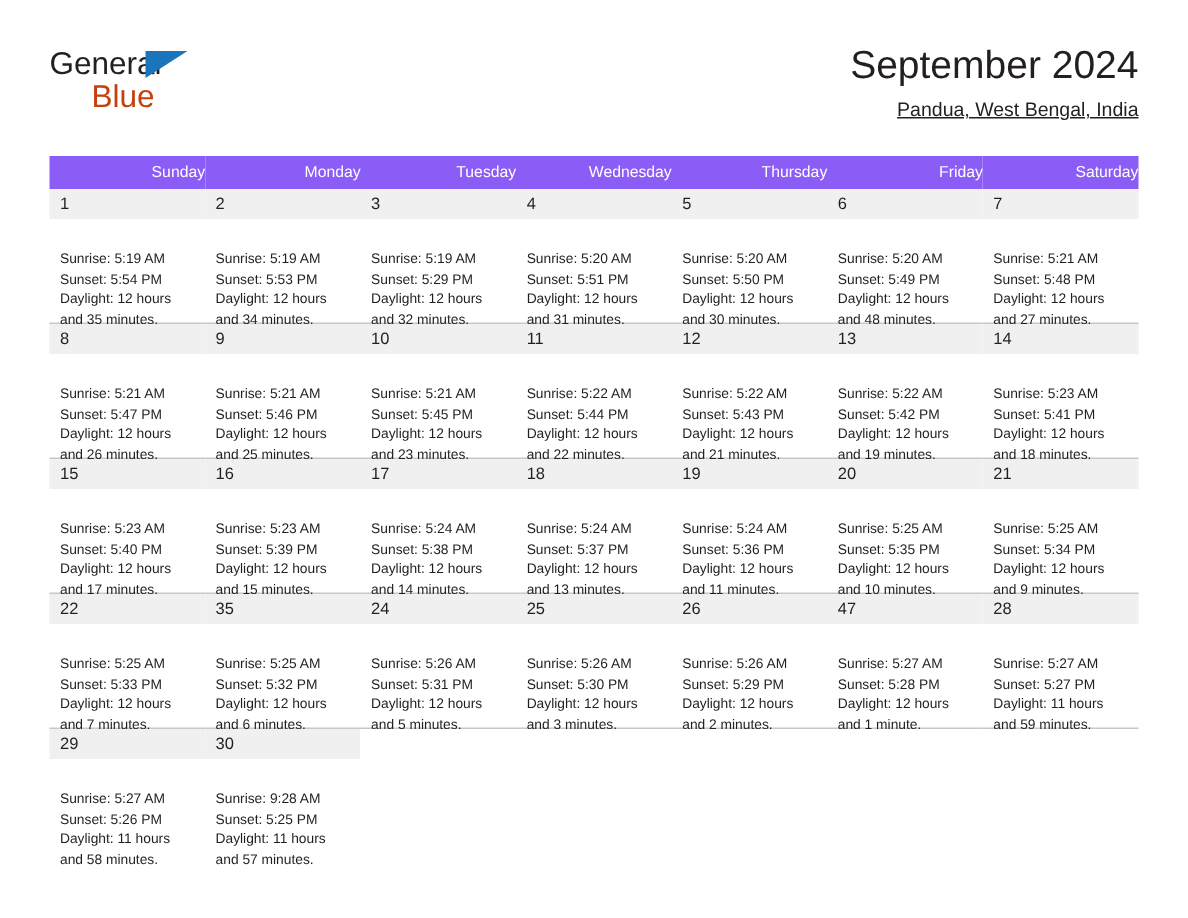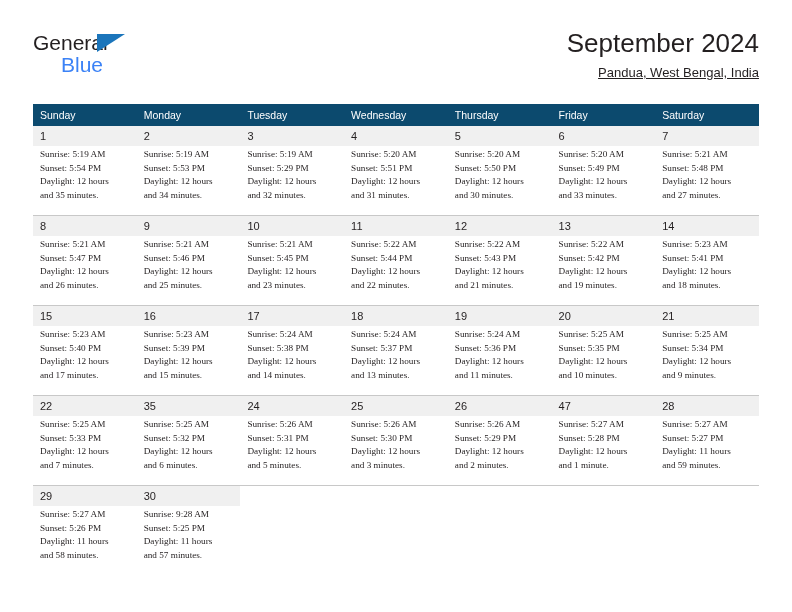--- a/index.html
+++ b/index.html
@@ -57,21 +57,21 @@
     height: 0;
     border-left: 28px solid #1b75bb;
     border-bottom: 18px solid transparent;
   }
   .brand-bottom {
     position: absolute;
     left: 28px;
     top: 22px;
     font-size: 21px;
     line-height: 22px;
-    color: #3b82f6;
+    color: #c2410c;
   }
   .title-block {
     position: absolute;
     right: 0;
     top: 0;
     text-align: right;
   }
   .cal-title {
     font-size: 26px;
     line-height: 30px;
@@ -92,25 +92,25 @@
   
   .calendar {
     position: absolute;
     left: 33px;
     top: 104px;
     width: 726px;
     border-collapse: collapse;
     table-layout: fixed;
   }
   .calendar th {
-    background: #0c4a6e;
+    background: #8b5cf6;
     color: #ffffff;
     font-size: 10.5px;
     font-weight: normal;
-    text-align: left;
+    text-align: right;
     padding: 5px 0 5px 7px;
     height: 12px;
     border: none;
   }
   .calendar td {
     vertical-align: top;
     padding: 0;
     border: none;
     width: 103.71px;
     height: 89px;
@@ -127,25 +127,24 @@
     line-height: 14px;
     padding: 3px 0 3px 7px;
     color: #231f20;
     height: 14px;
     box-sizing: content-box;
   }
   .cell.empty .daynum {
     background: #ffffff;
   }
   .info {
-    padding: 2px 6px 0 7px;
+    padding: 20px 6px 0 7px;
     font-size: 9.2px;
     line-height: 13.6px;
     color: #231f20;
-    font-family: Liberation Serif, serif;
   }
   .info div {
     white-space: nowrap;
   }
   .weekrow-sep td {
     border-top: 1px solid #c8c8c8;
   }
   tr.week:first-of-type td {
     border-top: none;
   }
@@ -242,21 +241,21 @@
             </div>
           </div>
         </td>
         <td>
           <div class="cell">
             <div class="daynum">6</div>
             <div class="info">
               <div>Sunrise: 5:20 AM</div>
               <div>Sunset: 5:49 PM</div>
               <div>Daylight: 12 hours</div>
-              <div>and 33 minutes.</div>
+              <div>and 48 minutes.</div>
             </div>
           </div>
         </td>
         <td>
           <div class="cell">
             <div class="daynum">7</div>
             <div class="info">
               <div>Sunrise: 5:21 AM</div>
               <div>Sunset: 5:48 PM</div>
               <div>Daylight: 12 hours</div>

